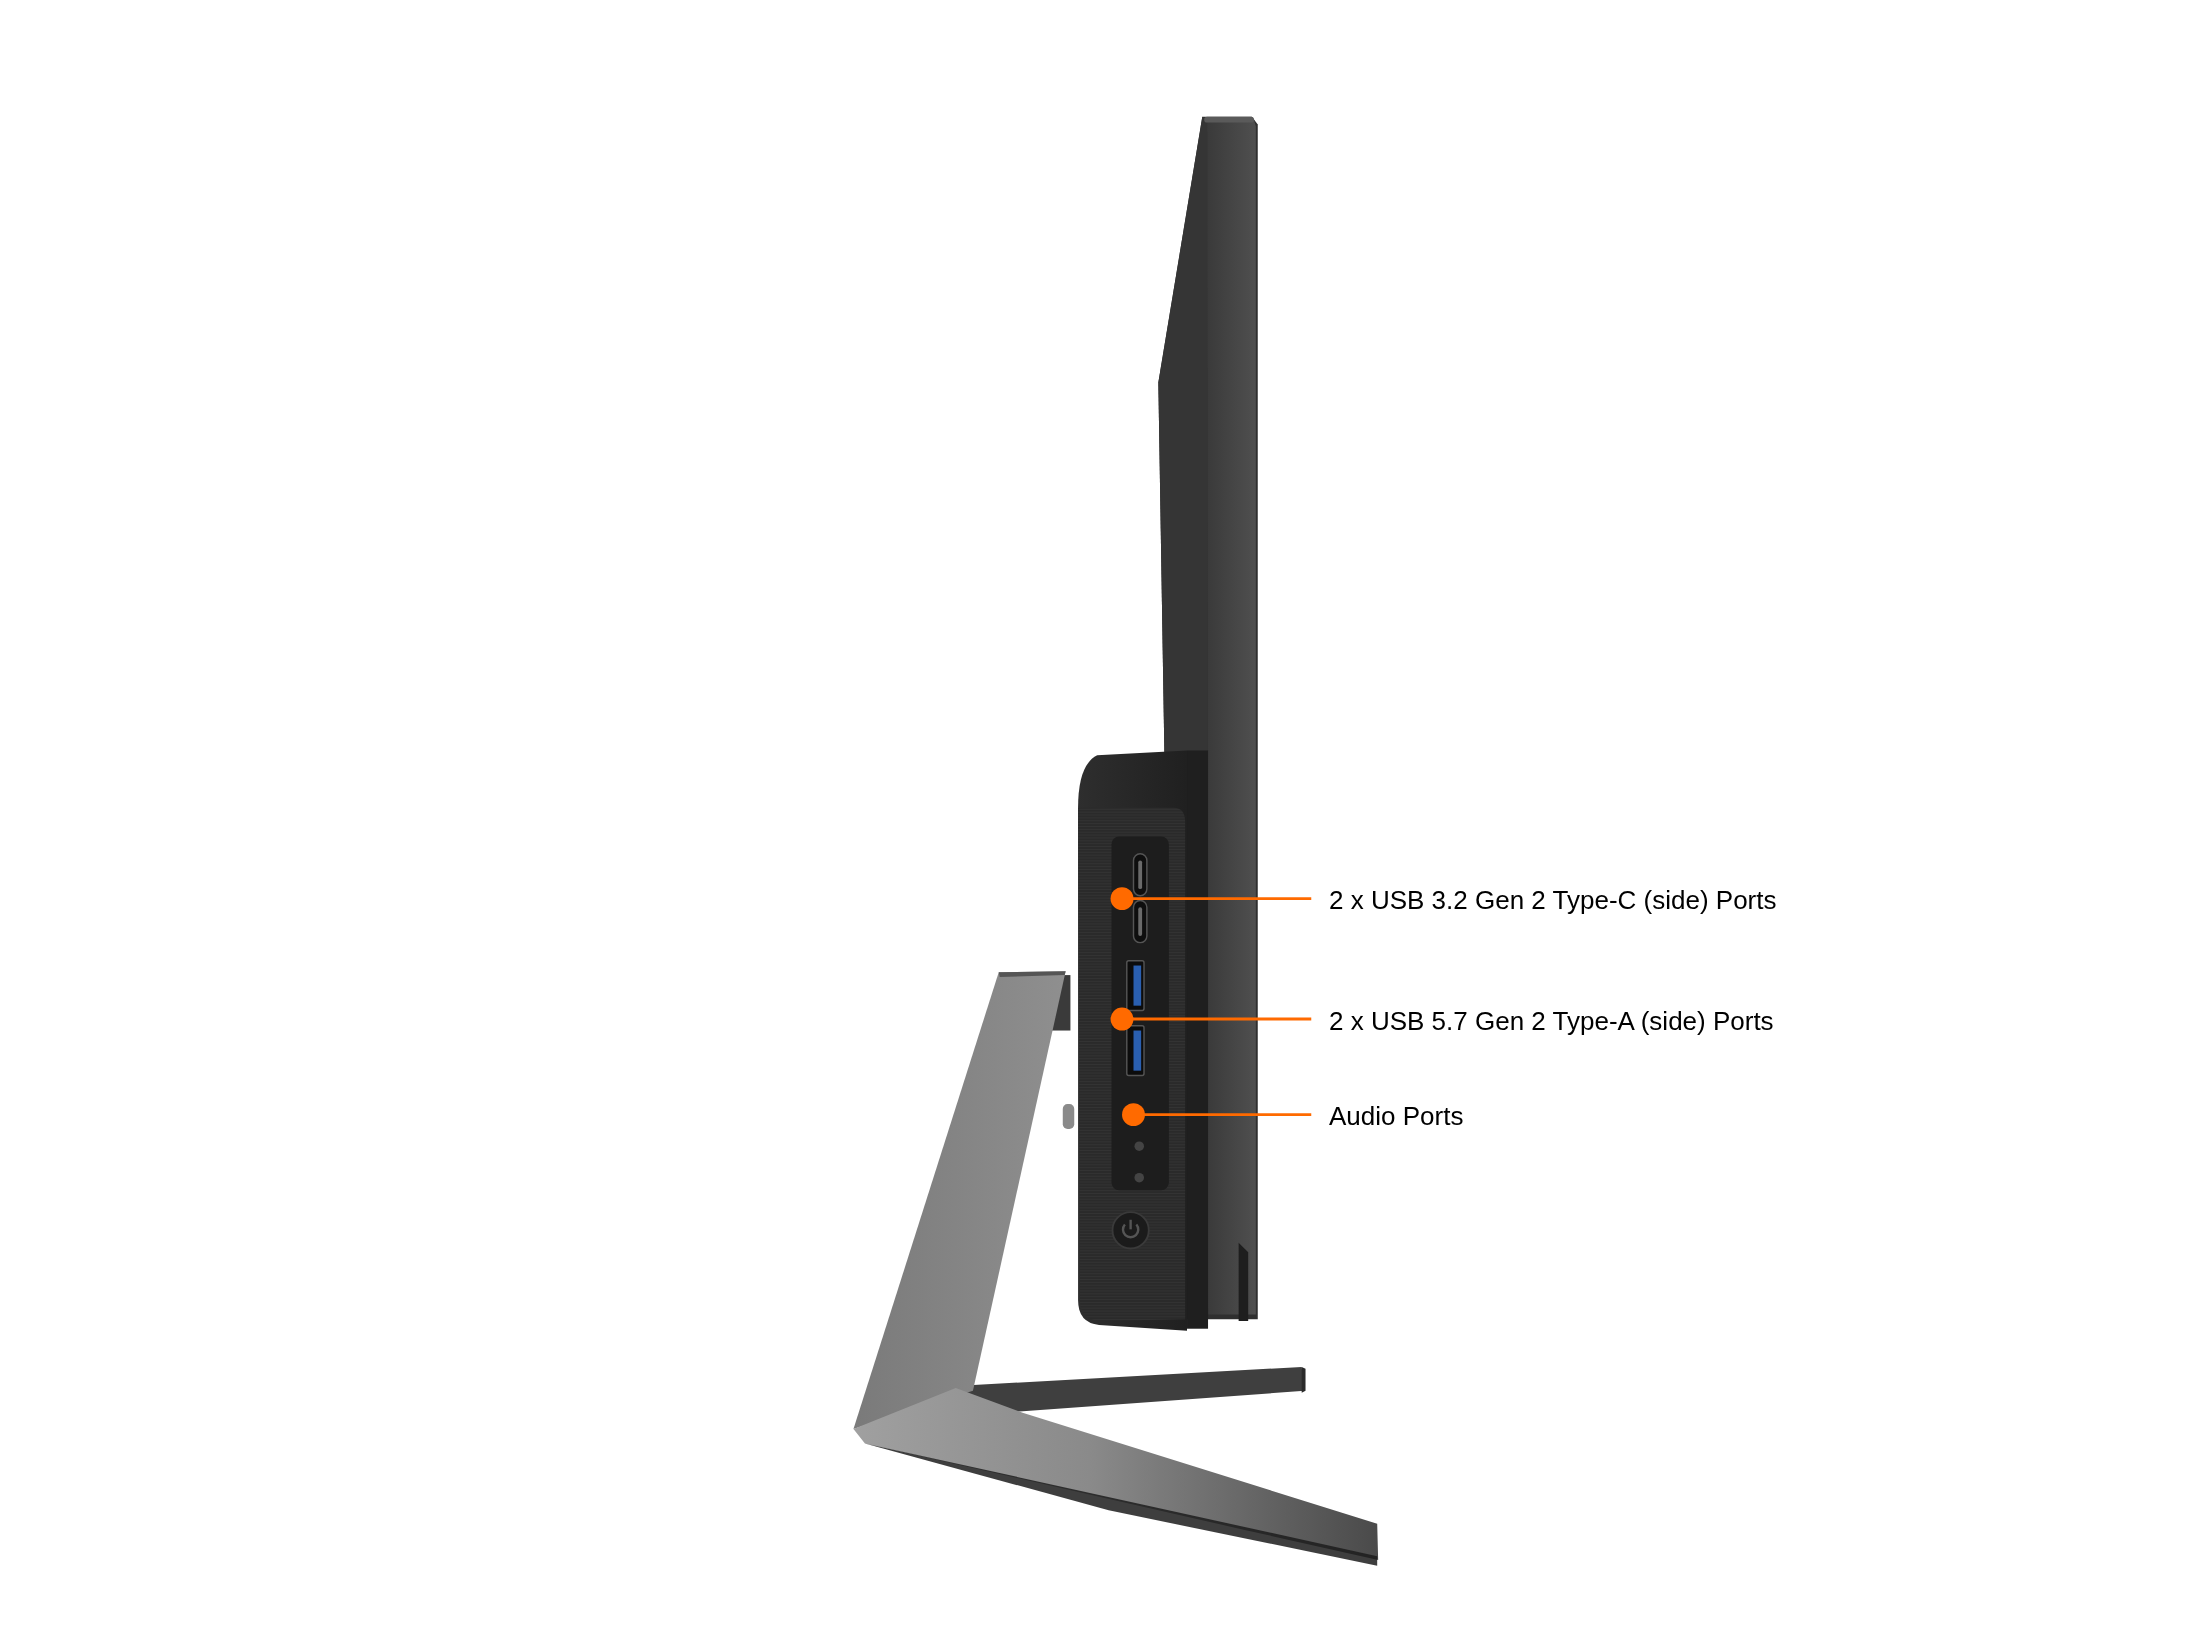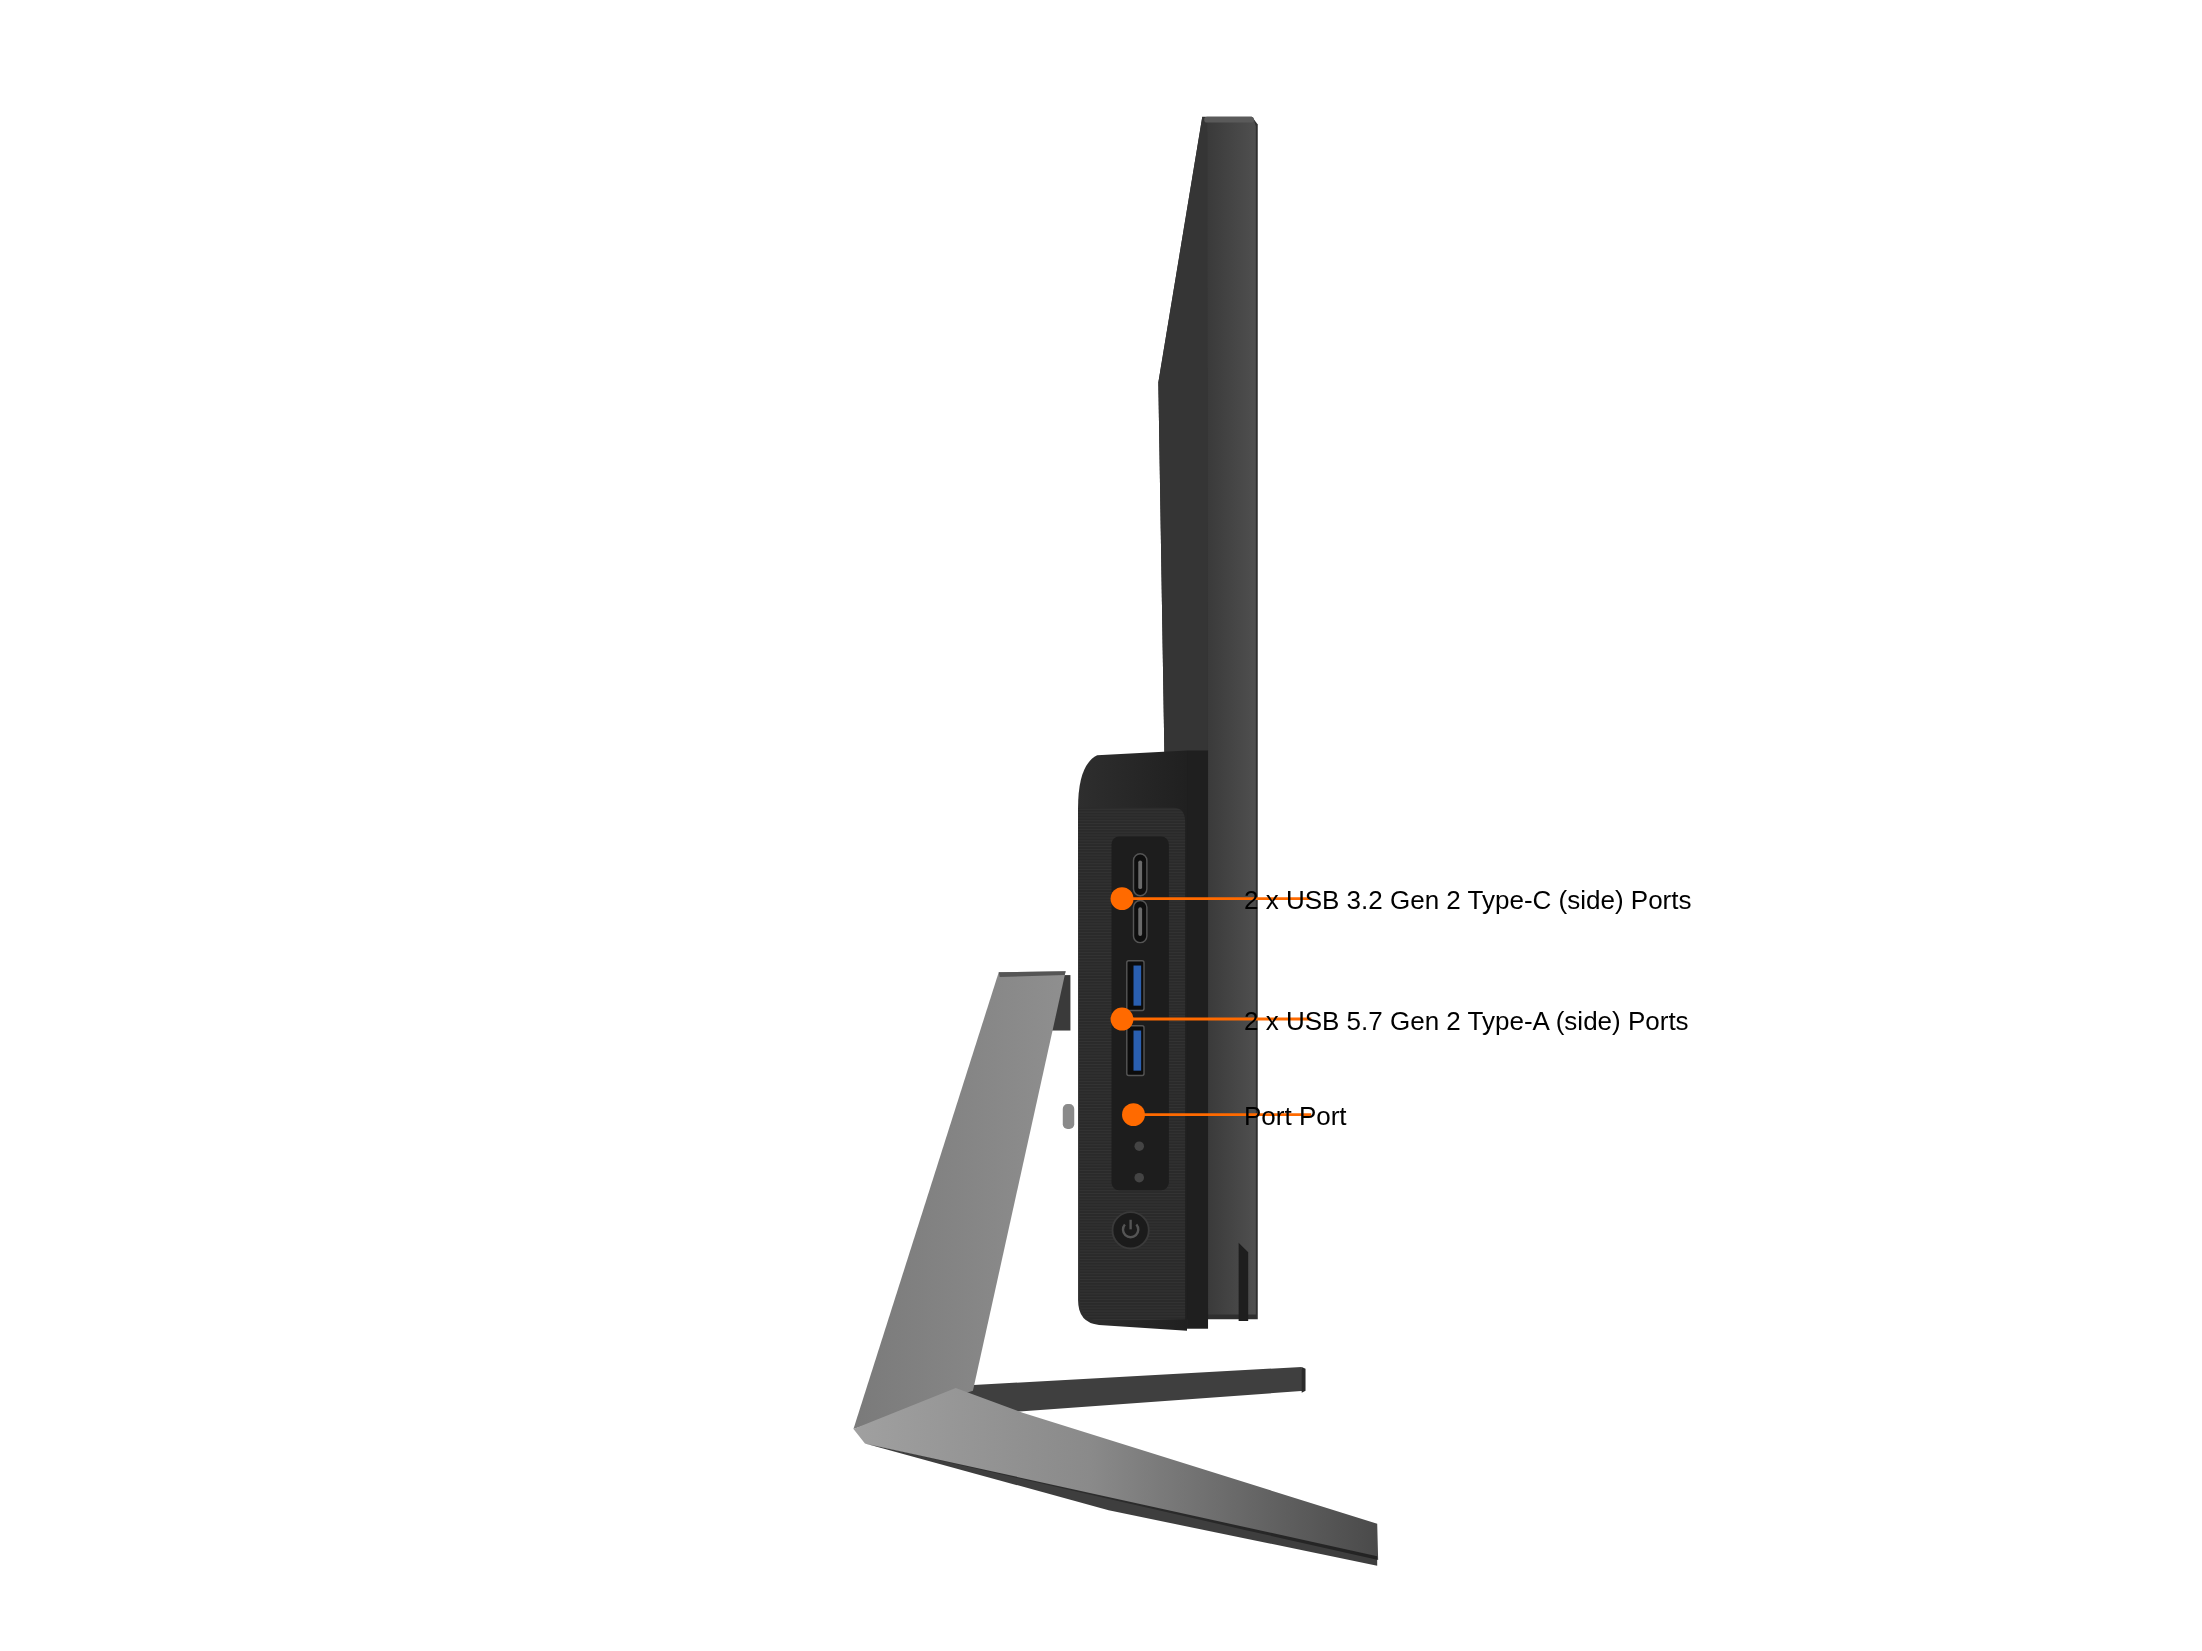--- a/index.html
+++ b/index.html
@@ -1,19 +1,19 @@
 <!DOCTYPE html>
 <html><head>
   <meta charset="utf-8">
   <style>
     html, body { margin: 0; padding: 0; background: #ffffff; }
     body { width: 2202px; height: 1652px; position: relative; overflow: hidden;
            font-family: "Liberation Sans", sans-serif; }
     #scene { position: absolute; left: 0; top: 0; width: 2202px; height: 1652px; }
-    .callout-label { position: absolute; left: 1244px; font-size: 26px; color: #000000;
+    .callout-label { position: absolute; left: 1329px; font-size: 26px; color: #000000;
                      white-space: nowrap; line-height: 1; }
   </style>
 </head>
 <body>
 
 <svg id="scene" width="2202" height="1652" viewBox="0 0 2304 1728">
   <defs>
     <linearGradient id="standArm" x1="0" y1="0" x2="1" y2="0">
       <stop offset="0" stop-color="#7a7a7a"></stop>
       <stop offset="1" stop-color="#8f8f8f"></stop>
@@ -106,14 +106,14 @@
     <circle cx="1174" cy="1066" r="12" fill="#ff6a00"></circle>
   </g>
   <g>
     <line x1="1186" y1="1166" x2="1372" y2="1166" stroke="#ff6a00" stroke-width="3"></line>
     <circle cx="1186" cy="1166" r="12" fill="#ff6a00"></circle>
   </g>
 </svg>
 
 <div class="callout-label" style="top:887px;">2 x USB 3.2 Gen 2 Type-C (side) Ports</div>
 <div class="callout-label" style="top:1008px;">2 x USB 5.7 Gen 2 Type-A (side) Ports</div>
-<div class="callout-label" style="top:1103px;">Port Port</div>
+<div class="callout-label" style="top:1103px;">Audio Ports</div>
 
 
 </body></html>

